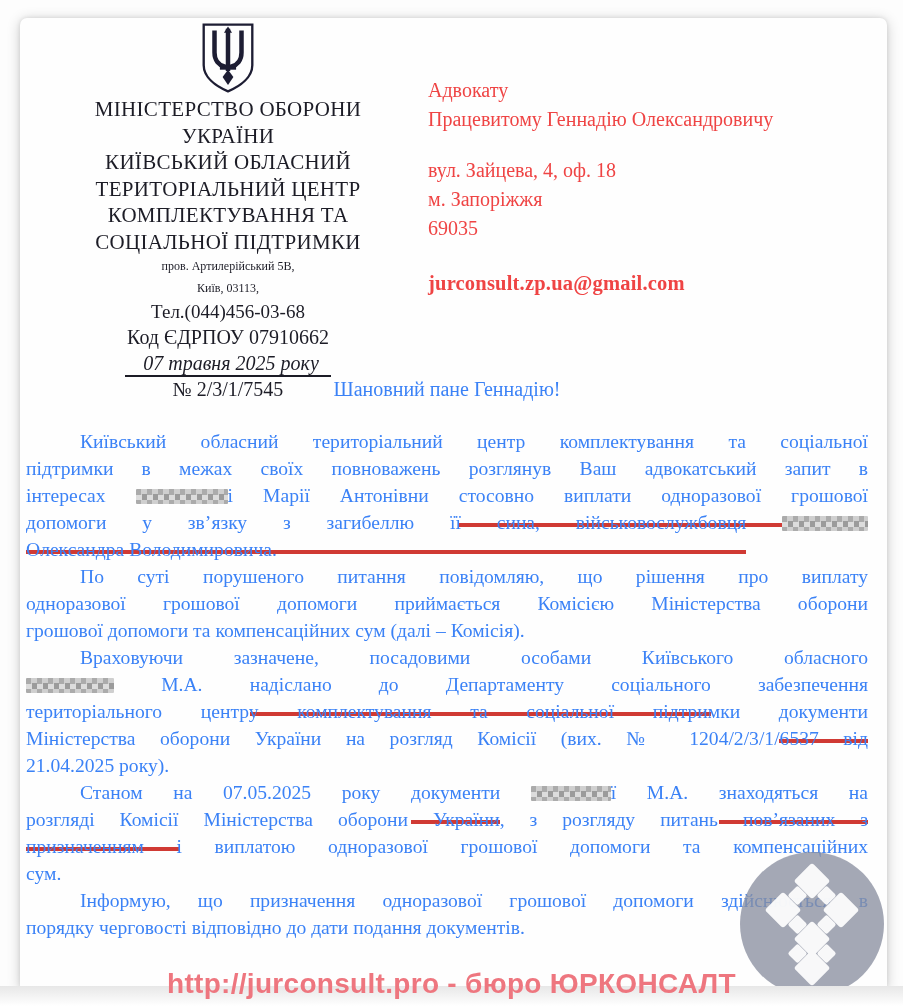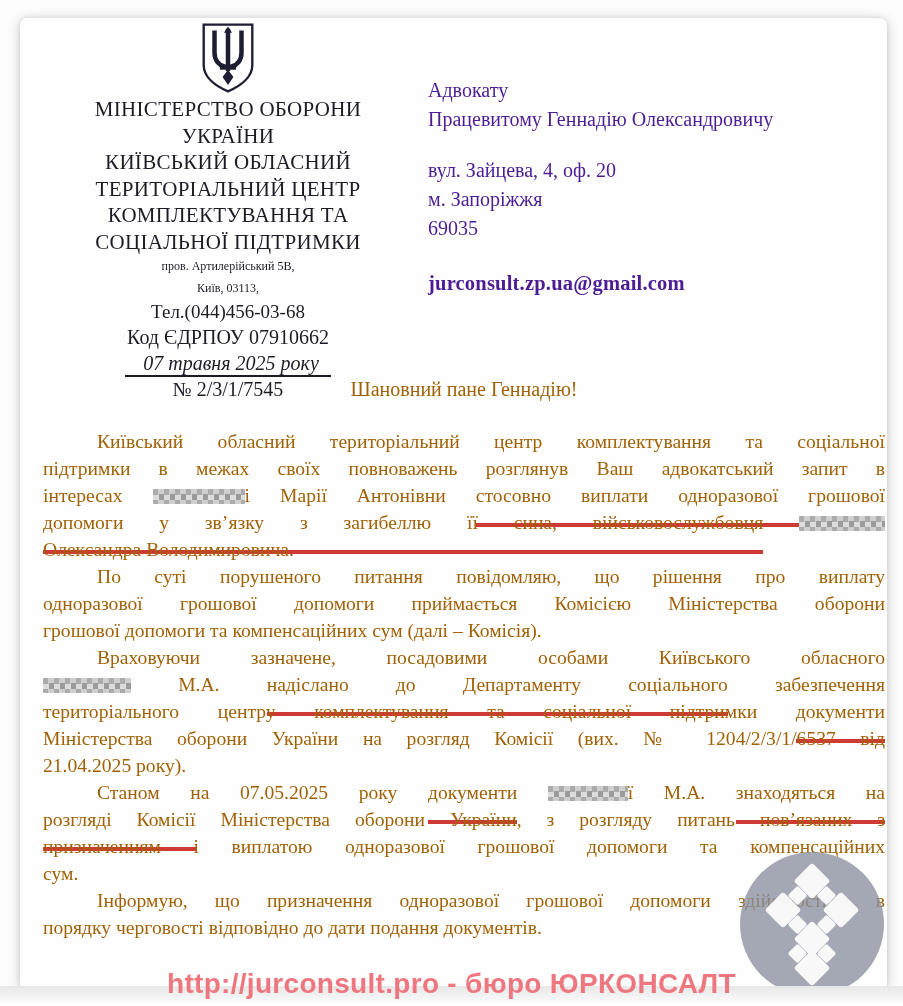--- a/index.html
+++ b/index.html
@@ -21,28 +21,28 @@
   .org-line{font-size:21px;line-height:26.5px;letter-spacing:0.3px;}
   .addr-line{font-size:12px;line-height:22px;}
   .phone-line{font-size:19px;line-height:24px;margin-top:1px;}
   .edrpou-line{font-size:20px;line-height:26px;}
   .date-line{font-size:20px;line-height:26px;}
   .date-underline{border-bottom:2px solid #1c1c26;padding:0 12px 1px 18px;font-style:italic;}
   .ref-line{font-size:20px;line-height:26px;}
   
   .recipient{
     position:absolute;left:408px;top:58px;width:450px;
-    font-size:20px;line-height:29px;color:#4c1d95;text-align:left;
+    font-size:20px;line-height:29px;color:#ef4444;text-align:left;
   }
   .r-gap1{height:22px;}
   .r-gap2{height:26px;}
   .email-line{font-weight:bold;font-size:20.5px;letter-spacing:0.2px;}
   
   .bodytext{
-    position:absolute;left:23px;top:360px;width:842px;color:#a16207;
+    position:absolute;left:6px;top:360px;width:842px;color:#3b82f6;
     font-size:19.6px;
   }
   .salutation{text-align:center;font-size:20px;line-height:22px;margin:0 0 28px 0;}
   .para{margin:0;}
   .pline{
     line-height:27px;height:27px;overflow:visible;
     text-align:justify;text-align-last:justify;
   }
   .pline.last{text-align:justify;text-align-last:left;}
   .pline.indent{text-indent:54px;}
@@ -108,21 +108,21 @@
     <div class="ref-line">№ 2/3/1/7545</div>
   </div>
 
   <div class="recipient">
     <div id="recipient-lines">
         <div class="">Адвокату</div>
         <div class="">Працевитому Геннадію Олександровичу</div>
       </div>
     <div class="r-gap1"></div>
     <div id="recipient-address">
-        <div class="">вул. Зайцева, 4, оф. 20</div>
+        <div class="">вул. Зайцева, 4, оф. 18</div>
         <div class="">м. Запоріжжя</div>
         <div class="">69035</div>
       </div>
     <div class="r-gap2"></div>
     <div class="email-line">jurconsult.zp.ua@gmail.com</div>
   </div>
 
   <div class="bodytext">
     <div class="salutation">Шановний пане Геннадію!</div>
     <div id="body-paragraphs">

